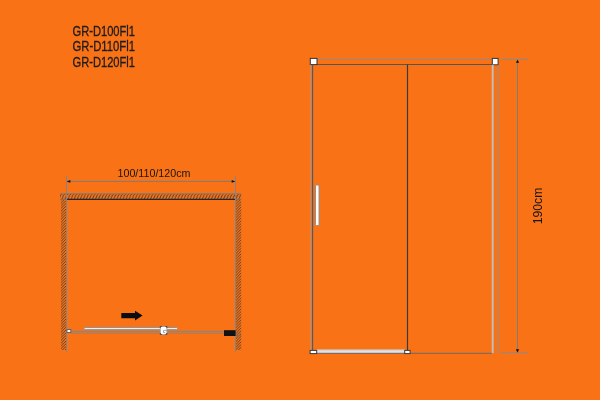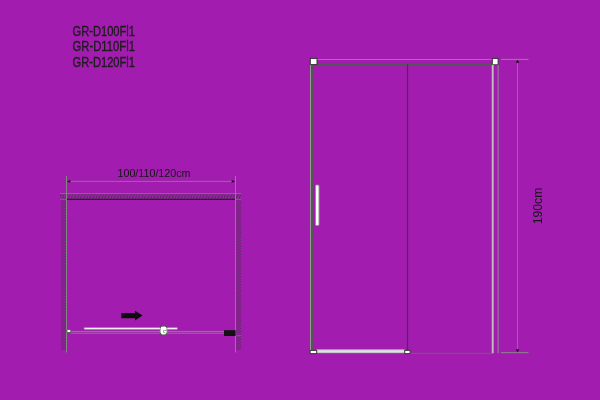--- a/index.html
+++ b/index.html
@@ -1,16 +1,16 @@
 <!DOCTYPE html>
 <html><head>
 <meta charset="utf-8">
 <style>
   html,body{margin:0;padding:0;background:#ffffff;}
-  #page{width:600px;height:400px;position:relative;background:#a21caf;overflow:hidden;text-align:right;}
+  #page{width:600px;height:400px;position:relative;background:#f97316;overflow:hidden;text-align:right;}
   svg{position:absolute;top:0;left:0;}
 </style>
 </head>
 <body>
 <div id="page">
 <svg width="600" height="400" viewBox="0 0 600 400" xmlns="http://www.w3.org/2000/svg">
   <defs>
     <pattern id="hat" width="2.75" height="2.75" patternUnits="userSpaceOnUse">
       <path d="M-0.7,3.45 L3.45,-0.7 M2.05,6.2 L6.2,2.05" stroke="#383838" stroke-width="0.85" fill="none"></path>
     </pattern>

